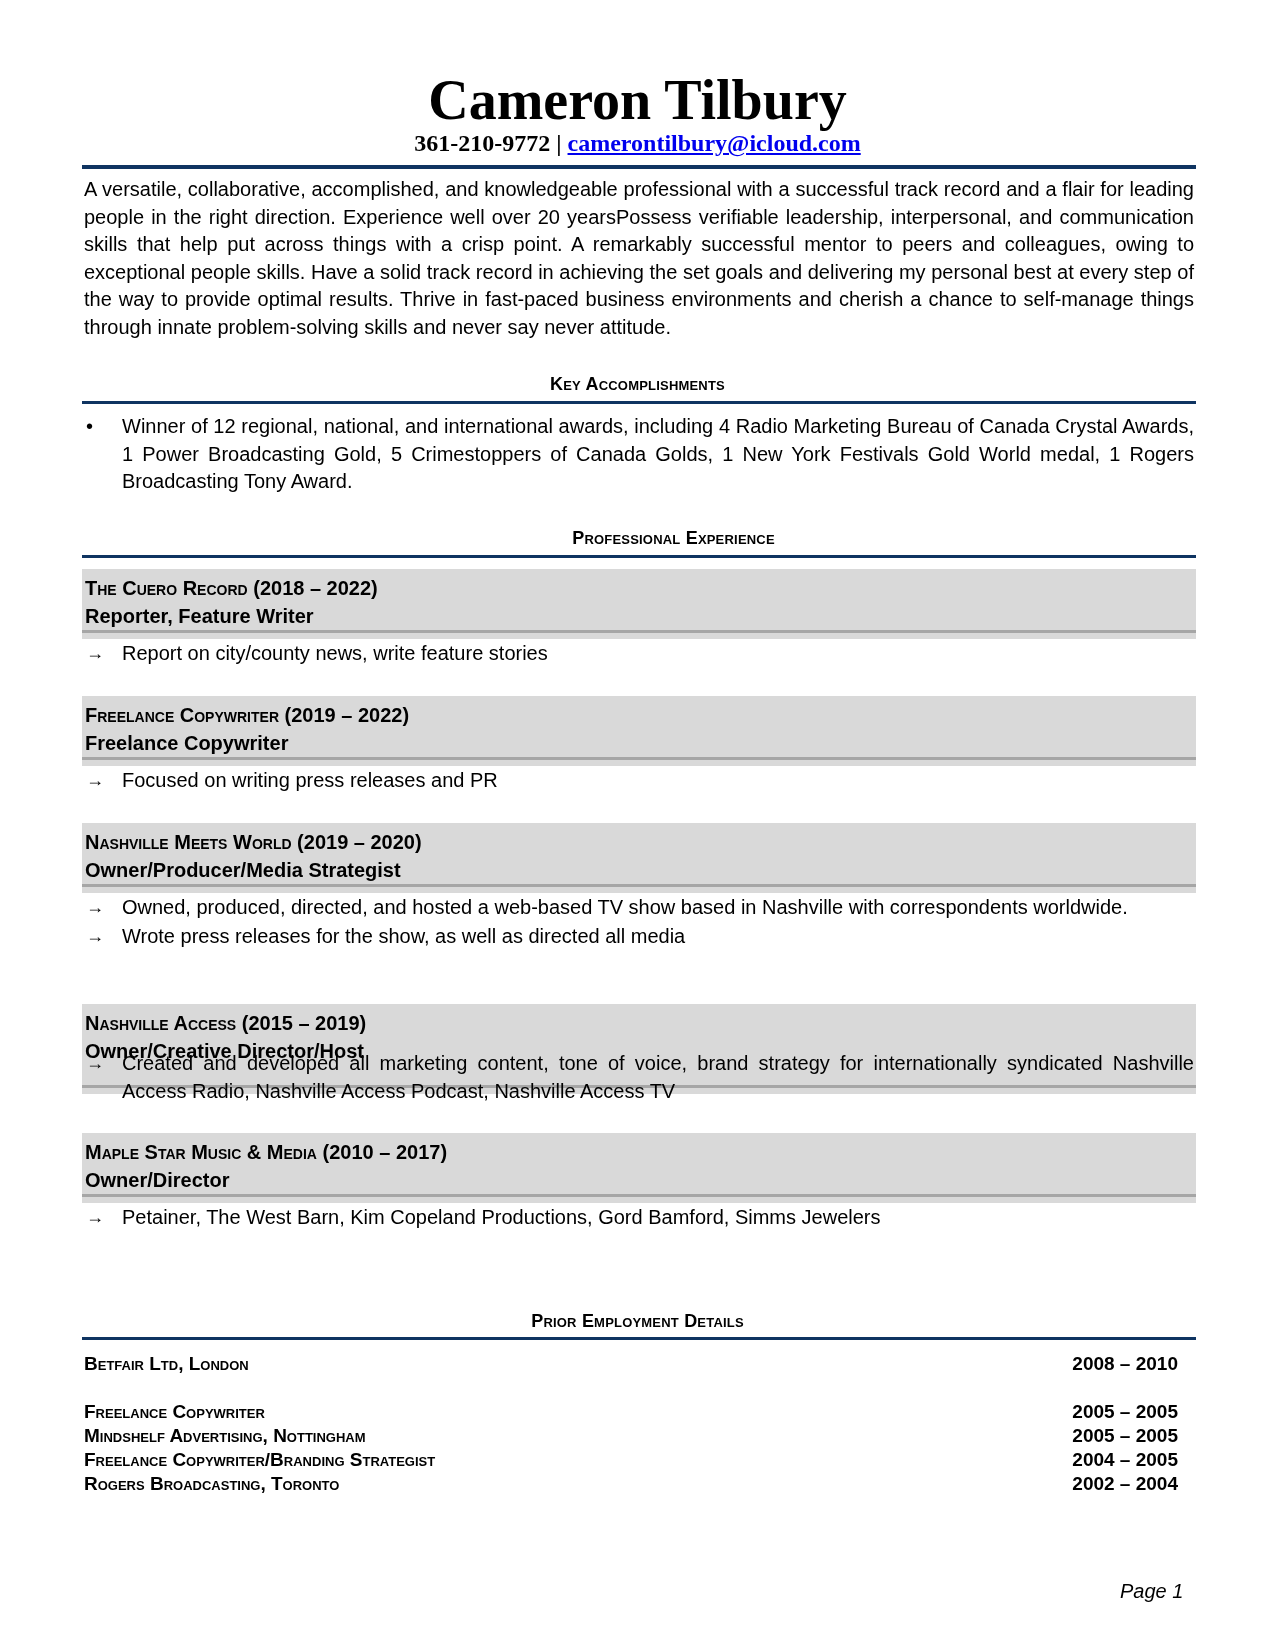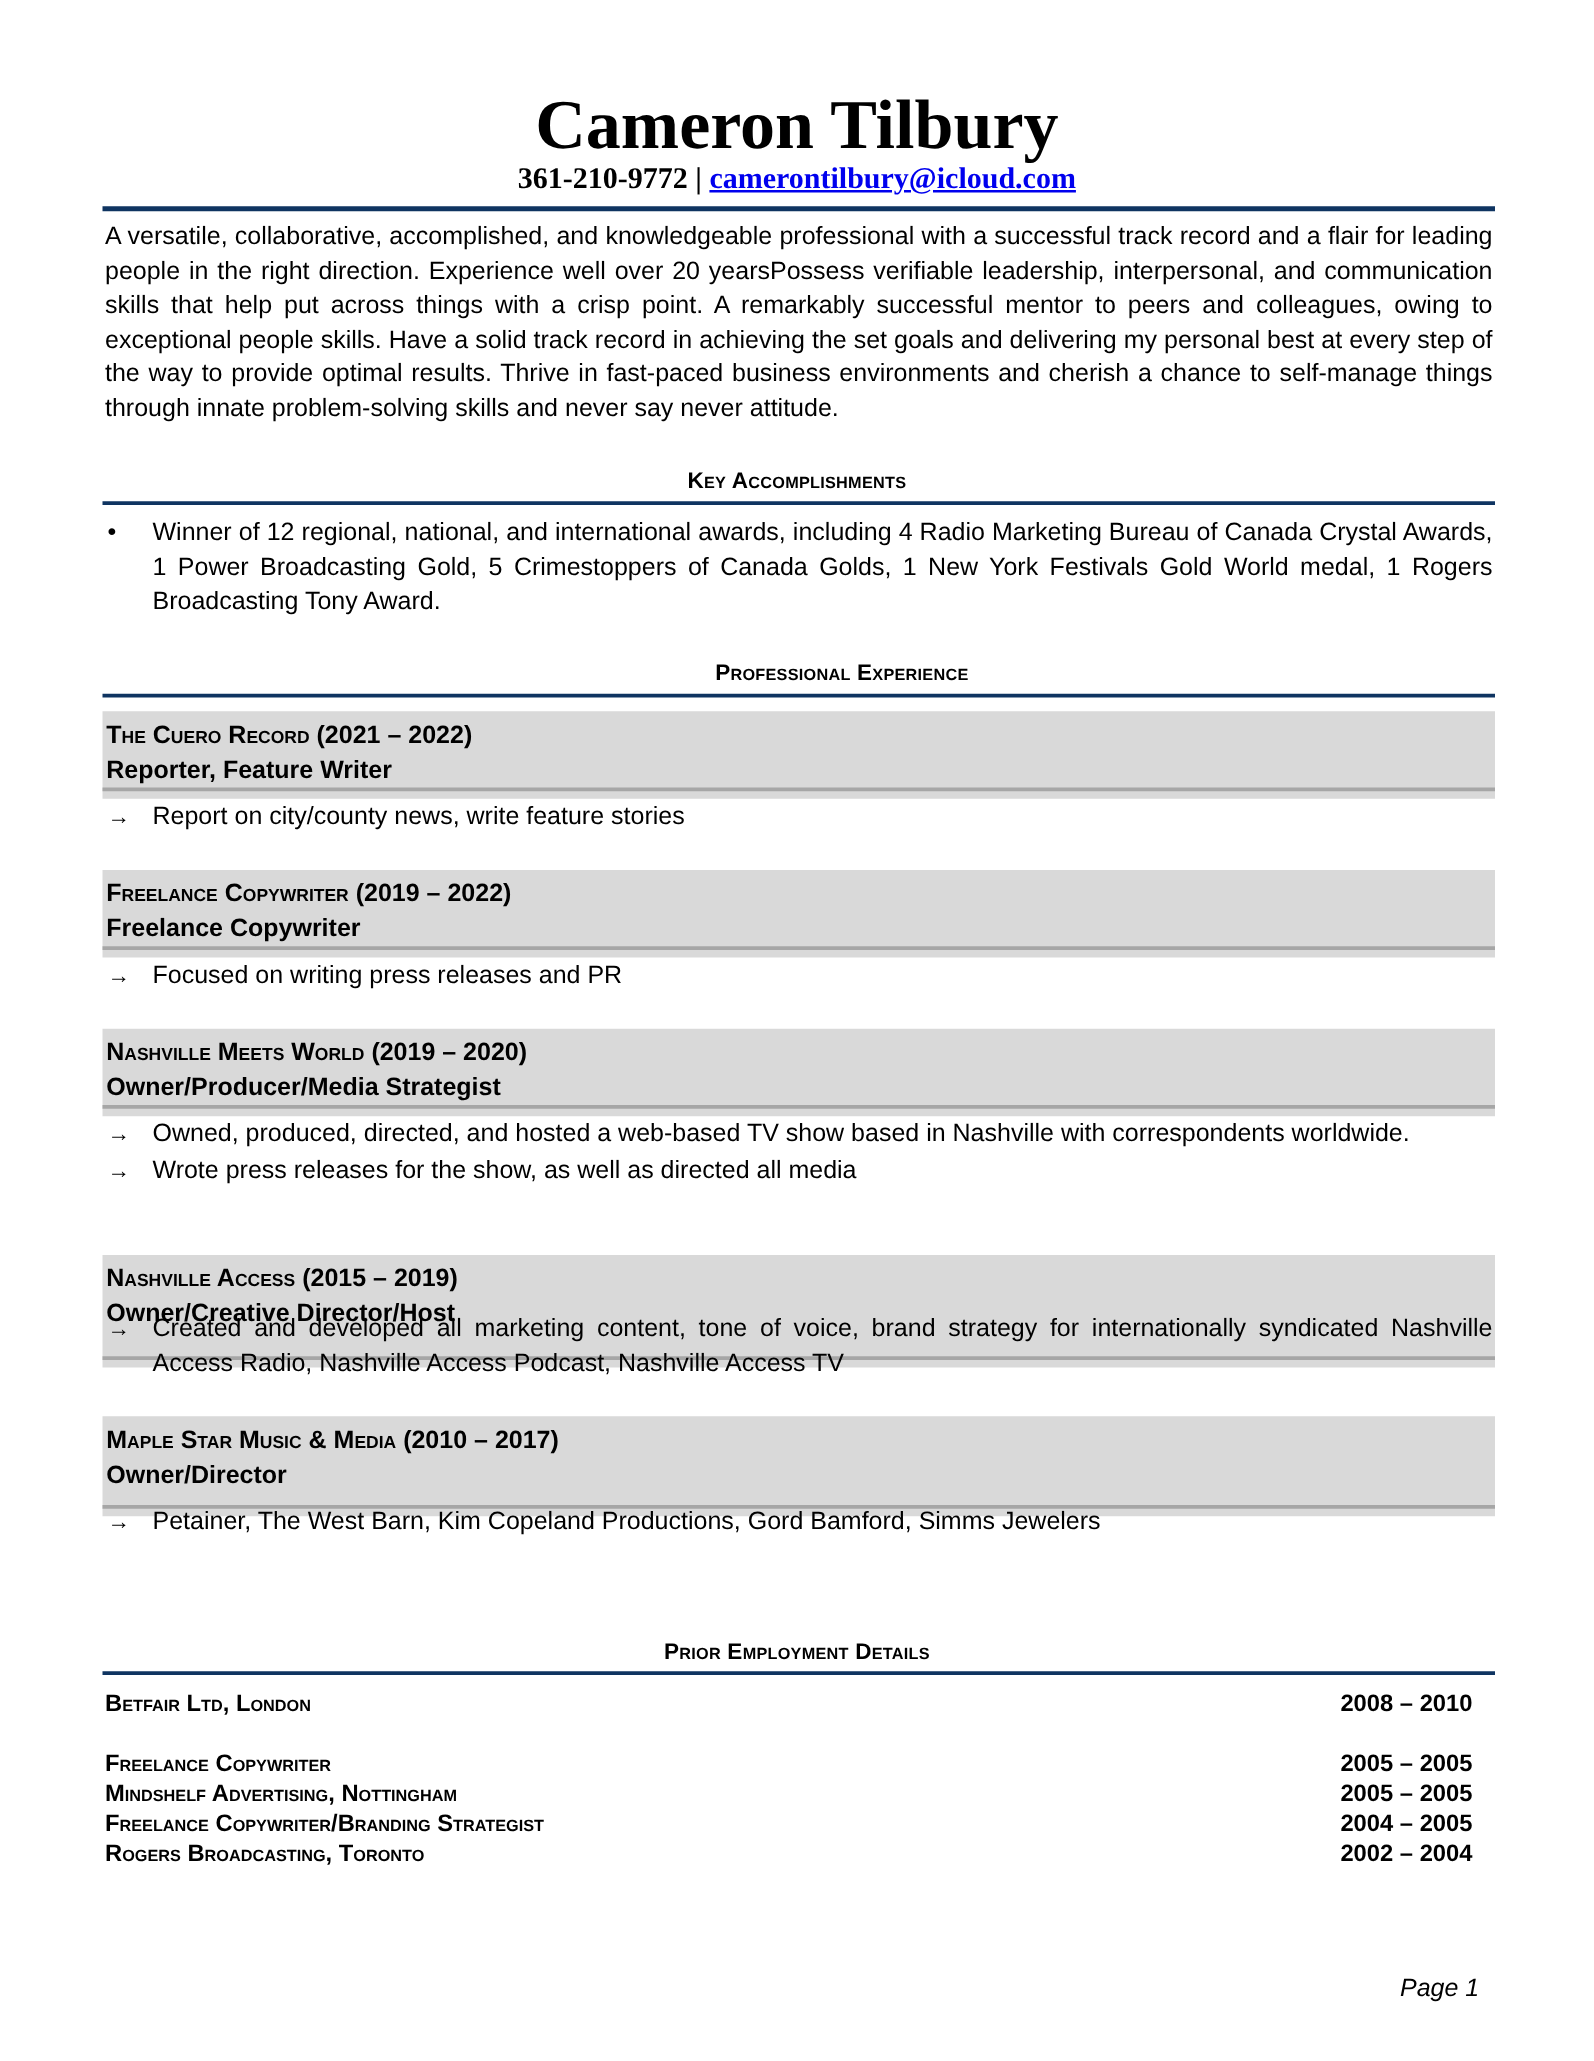--- a/index.html
+++ b/index.html
@@ -58,21 +58,21 @@
   <div class="rule" style="top:401px; height:3px;"></div>
   <div class="bullet-row" style="top:413px;">
     <span class="mark">•</span>
     <span class="txt">Winner of 12 regional, national, and international awards, including 4 Radio Marketing Bureau of Canada Crystal Awards, 1 Power Broadcasting Gold, 5 Crimestoppers of Canada Golds, 1 New York Festivals Gold  World medal, 1 Rogers Broadcasting Tony Award.</span>
   </div>
 
   <div class="sec-title" style="top:528px;margin-left:36px;">Professional Experience</div>
   <div class="rule" style="top:555px; height:3px;"></div>
 
   <div class="job-head" style="top:569px; height:70px;">
-    <div class="company">The Cuero Record (2021 – 2022)</div>
+    <div class="company">The Cuero Record (2018 – 2022)</div>
     <div class="title">Reporter, Feature Writer</div>
     <div class="underline"></div>
   </div>
   <div class="arrow-row" style="top:640px;">
     <span class="mark">→</span>
     <span class="txt">Report on city/county news, write feature stories</span>
   </div>
 
   <div class="job-head" style="top:696px; height:70px;">
     <div class="company">Freelance Copywriter (2019 – 2022)</div>
@@ -101,21 +101,21 @@
   <div class="job-head" style="top:1004px; height:90px;">
     <div class="company">Nashville Access (2015 – 2019)</div>
     <div class="title">Owner/Creative Director/Host</div>
     <div class="underline"></div>
   </div>
   <div class="arrow-row" style="top:1050px;">
     <span class="mark">→</span>
     <span class="txt">Created and developed all marketing content, tone of voice, brand strategy for internationally syndicated  Nashville Access Radio, Nashville Access Podcast, Nashville Access TV</span>
   </div>
 
-  <div class="job-head" style="top:1133px; height:80px;">
+  <div class="job-head" style="top:1133px; height:70px;">
     <div class="company">Maple Star Music &amp; Media (2010 – 2017)</div>
     <div class="title">Owner/Director</div>
     <div class="underline"></div>
   </div>
   <div class="arrow-row" style="top:1204px;">
     <span class="mark">→</span>
     <span class="txt">Petainer, The West Barn, Kim Copeland Productions, Gord Bamford, Simms Jewelers</span>
   </div>
 
   <div class="sec-title" style="top:1311px;">Prior Employment Details</div>

